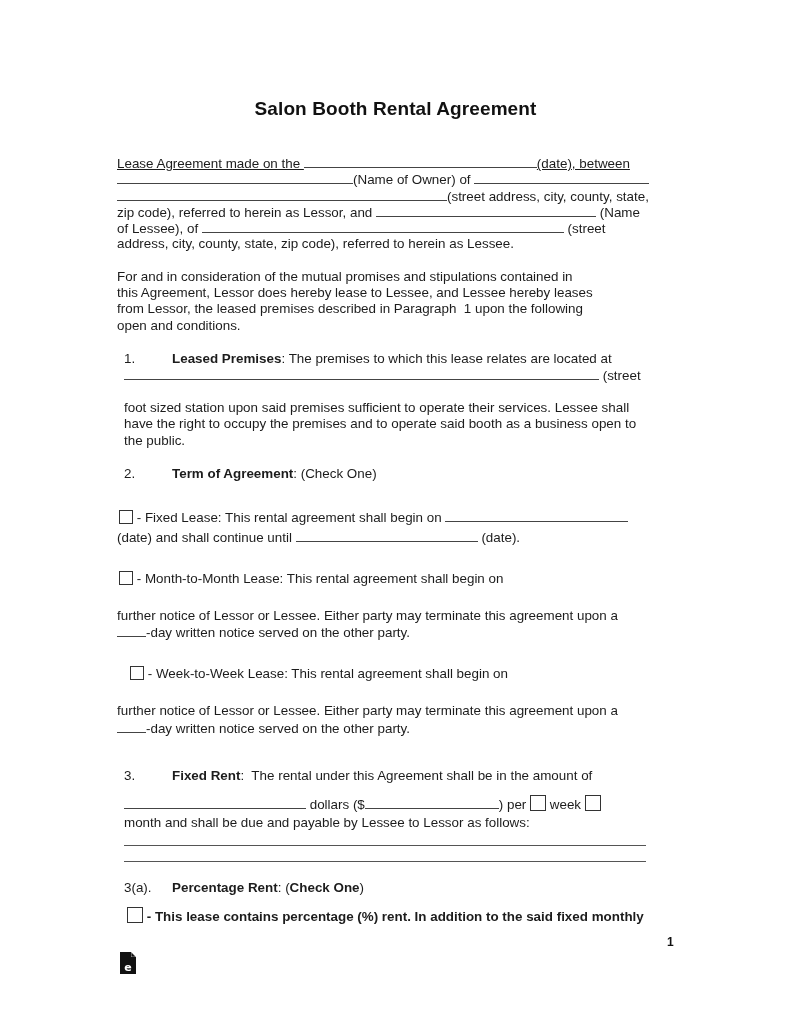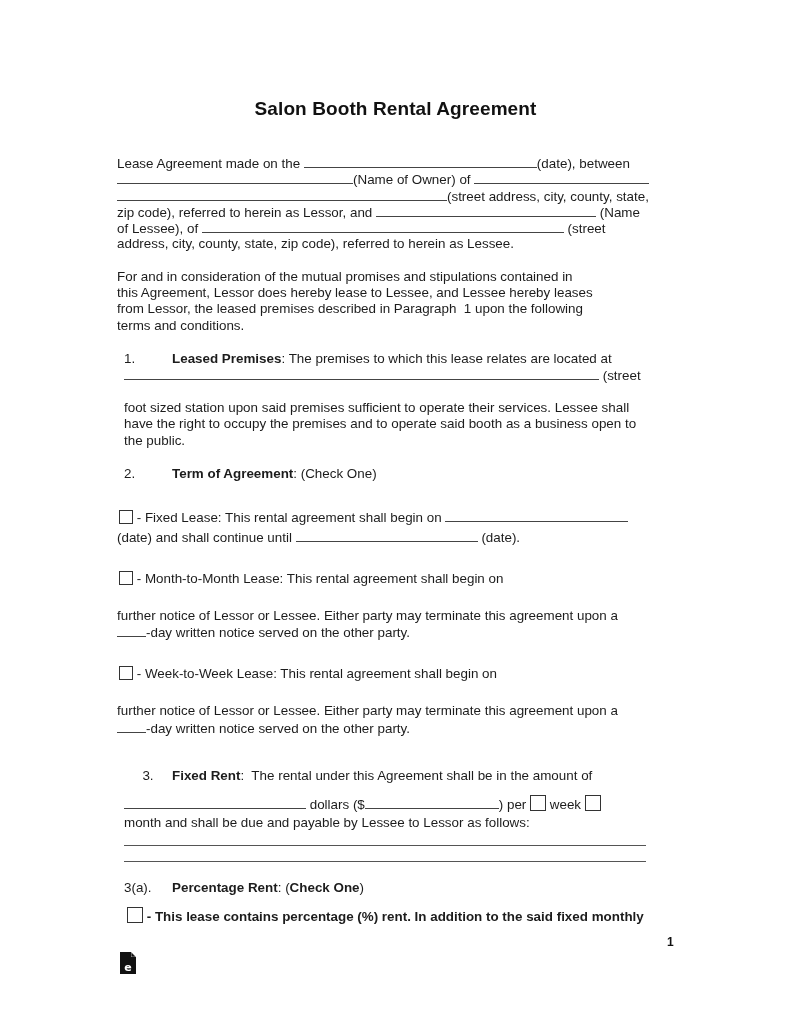--- a/index.html
+++ b/index.html
@@ -18,52 +18,52 @@
   .pagenum { position: absolute; left: 667px; top: 935px; font-size: 12px; font-weight: bold; color: #111; }
   .logo { position: absolute; left: 120px; top: 952px; width: 16px; height: 22px; }
 </style>
 </head>
 <body>
 
 <div class="page">
 
   <div class="title">Salon Booth Rental Agreement</div>
 
-  <div class="ln" style="left:117px;top:155px;"><span>Lease Agreement made on the </span><span class="blank" style="width:233px"></span><span>(date), between</span></div>
+  <div class="ln" style="left:117px;top:155px;text-decoration:underline;"><span>Lease Agreement made on the </span><span class="blank" style="width:233px"></span><span>(date), between</span></div>
   <div class="ln" style="left:117px;top:171px;"><span class="blank" style="width:236px"></span><span>(Name of Owner) of </span><span class="blank" style="width:175px"></span></div>
   <div class="ln" style="left:117px;top:188px;"><span class="blank" style="width:330px"></span><span>(street address, city, county, state,</span></div>
   <div class="ln" style="left:117px;top:204px;"><span>zip code), referred to herein as Lessor, and </span><span class="blank" style="width:220px"></span><span> (Name</span></div>
   <div class="ln" style="left:117px;top:220px;"><span>of Lessee), of </span><span class="blank" style="width:362px"></span><span> (street</span></div>
   <div class="ln" style="left:117px;top:236px;">address, city, county, state, zip code), referred to herein as Lessee.</div>
 
   <div class="ln" style="left:117px;top:269px;">For and in consideration of the mutual promises and stipulations contained in</div>
   <div class="ln" style="left:117px;top:285px;">this Agreement, Lessor does hereby lease to Lessee, and Lessee hereby leases</div>
   <div class="ln" style="left:117px;top:301px;">from Lessor, the leased premises described in Paragraph  1 upon the following</div>
-  <div class="ln" style="left:117px;top:318px;">terms and conditions.</div>
+  <div class="ln" style="left:117px;top:318px;">open and conditions.</div>
 
   <div class="ln" style="left:124px;top:351px;"><span class="num">1.</span><span class="b">Leased Premises</span><span>: The premises to which this lease relates are located at</span></div>
   <div class="ln" style="left:124px;top:367px;"><span class="blank" style="width:475px"></span><span> (street</span></div>
   <div class="ln" style="left:124px;top:400px;">foot sized station upon said premises sufficient to operate their services. Lessee shall</div>
   <div class="ln" style="left:124px;top:416px;">have the right to occupy the premises and to operate said booth as a business open to</div>
   <div class="ln" style="left:124px;top:433px;">the public.</div>
 
   <div class="ln" style="left:124px;top:466px;"><span class="num">2.</span><span class="b">Term of Agreement</span><span>: (Check One)</span></div>
 
   <div class="ln" style="left:119px;top:509px;"><span class="cb"></span><span> - Fixed Lease: This rental agreement shall begin on </span><span class="blank" style="width:183px"></span></div>
   <div class="ln" style="left:117px;top:529px;"><span>(date) and shall continue until </span><span class="blank" style="width:182px"></span><span> (date).</span></div>
 
   <div class="ln" style="left:119px;top:571px;"><span class="cb"></span><span> - Month-to-Month Lease: This rental agreement shall begin on</span></div>
   <div class="ln" style="left:117px;top:608px;">further notice of Lessor or Lessee. Either party may terminate this agreement upon a</div>
   <div class="ln" style="left:117px;top:624px;"><span class="blank" style="width:29px"></span><span>-day written notice served on the other party.</span></div>
 
-  <div class="ln" style="left:119px;top:666px;"><span class="cb"></span><span> - Week-to-Week Lease: This rental agreement shall begin on</span></div>
+  <div class="ln" style="left:130px;top:666px;"><span class="cb"></span><span> - Week-to-Week Lease: This rental agreement shall begin on</span></div>
   <div class="ln" style="left:117px;top:703px;">further notice of Lessor or Lessee. Either party may terminate this agreement upon a</div>
   <div class="ln" style="left:117px;top:720px;"><span class="blank" style="width:29px"></span><span>-day written notice served on the other party.</span></div>
 
-  <div class="ln" style="left:124px;top:768px;text-align:center;"><span class="num">3.</span><span class="b">Fixed Rent</span><span>:  The rental under this Agreement shall be in the amount of</span></div>
+  <div class="ln" style="left:124px;top:768px;"><span class="num">3.</span><span class="b">Fixed Rent</span><span>:  The rental under this Agreement shall be in the amount of</span></div>
   <div class="ln" style="left:124px;top:795px;"><span class="blank" style="width:182px"></span><span> dollars ($</span><span class="blank" style="width:134px"></span><span>) per </span><span class="cb" style="width:16px;height:16px"></span><span> week </span><span class="cb" style="width:16px;height:16px"></span></div>
   <div class="ln" style="left:124px;top:815px;">month and shall be due and payable by Lessee to Lessor as follows:</div>
   <div class="hr" style="left:124px;top:845px;width:522px;"></div>
   <div class="hr" style="left:124px;top:861px;width:522px;"></div>
 
   <div class="ln" style="left:124px;top:880px;"><span class="num">3(a).</span><span class="b">Percentage Rent</span><span>: (</span><span class="b">Check One</span><span>)</span></div>
   <div class="ln" style="left:127px;top:907px;font-weight:bold;"><span class="cb" style="width:16px;height:16px"></span><span> - This lease contains percentage (%) rent. In addition to the said fixed monthly</span></div>
 
   <div class="pagenum">1</div>
   <svg class="logo" viewBox="0 0 16 22">

